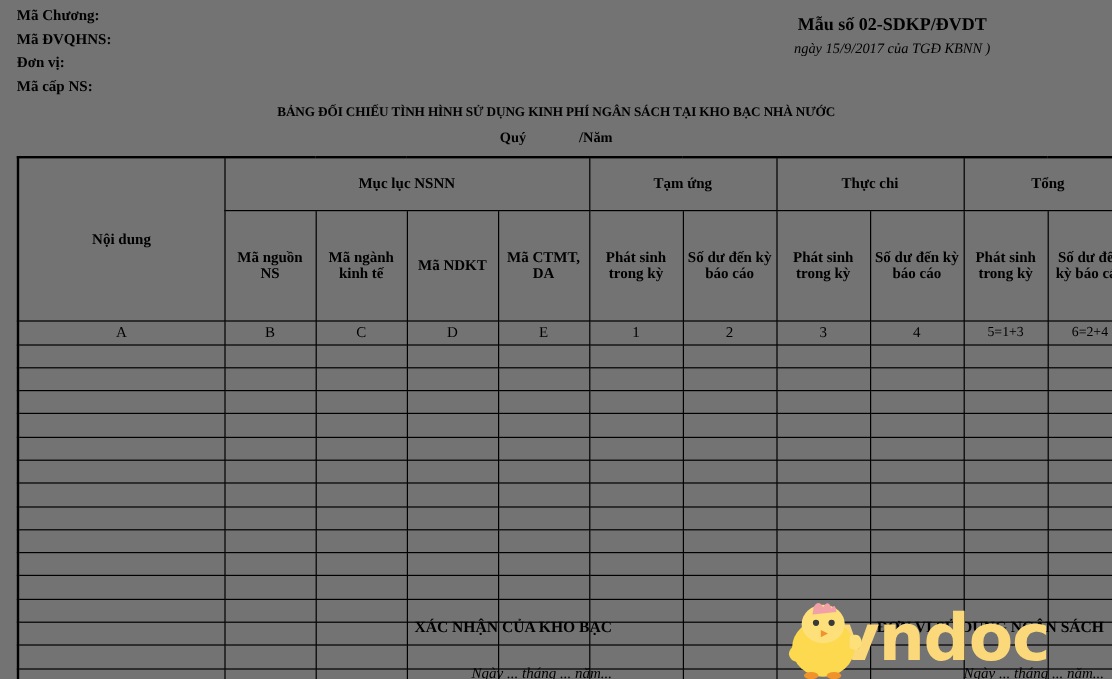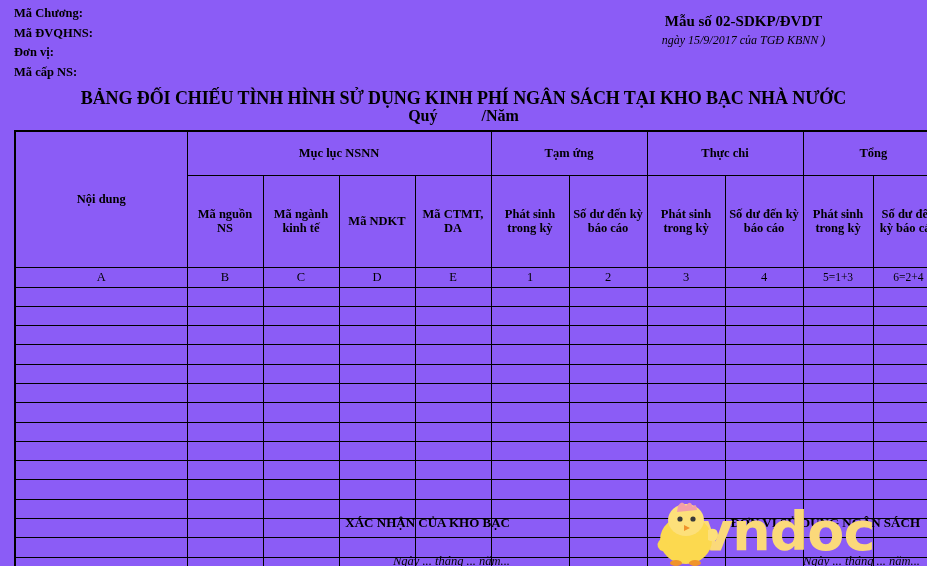--- a/index.html
+++ b/index.html
@@ -4,21 +4,21 @@
 <style>
   html, body {
     margin: 0;
     padding: 0;
     background: #ffffff;
   }
   #page {
     position: relative;
     width: 927px;
     height: 566px;
-    background: #8b5cf6;
+    background: #737373;
     font-family: "Liberation Serif", "DejaVu Serif", serif;
     color: #000000;
     overflow: hidden;
   }
 
   
   .id-block {
     position: absolute;
     left: 14px;
     top: 4px;
@@ -52,32 +52,32 @@
     white-space: nowrap;
   }
 
   
   .doc-title {
     position: absolute;
     left: 0;
     top: 88px;
     width: 927px;
     text-align: center;
-    font-size: 18px;
+    font-size: 11px;
     font-weight: bold;
     letter-spacing: -0.1px;
     white-space: nowrap;
   }
   .doc-period {
     position: absolute;
     left: 0;
     top: 107px;
     width: 927px;
     text-align: center;
-    font-size: 16px;
+    font-size: 12px;
     font-weight: bold;
   }
   .doc-period .q-label { margin-right: 44px; }
 
   
   #main-table {
     position: absolute;
     left: 14px;
     top: 130px;
     width: 899px;

